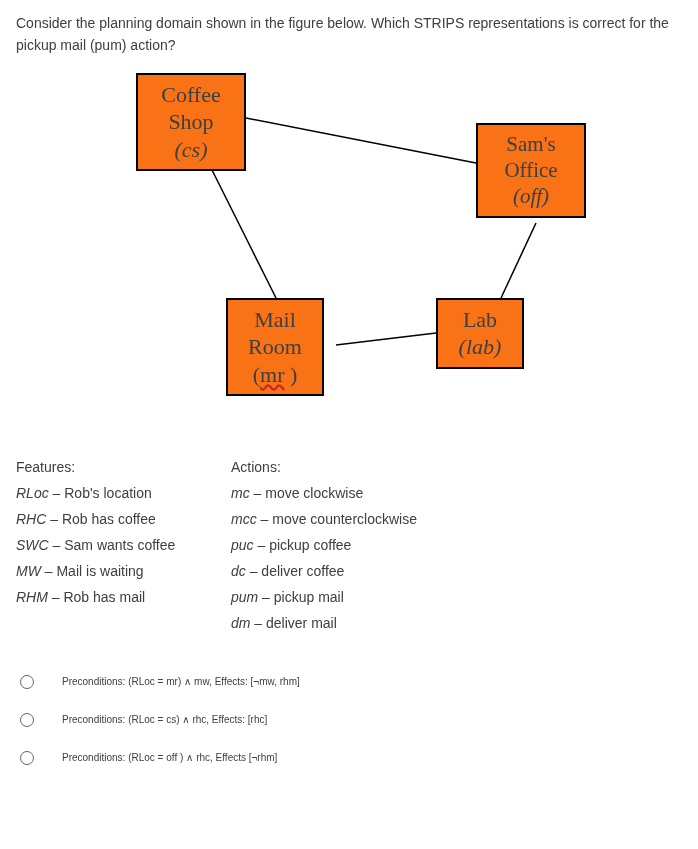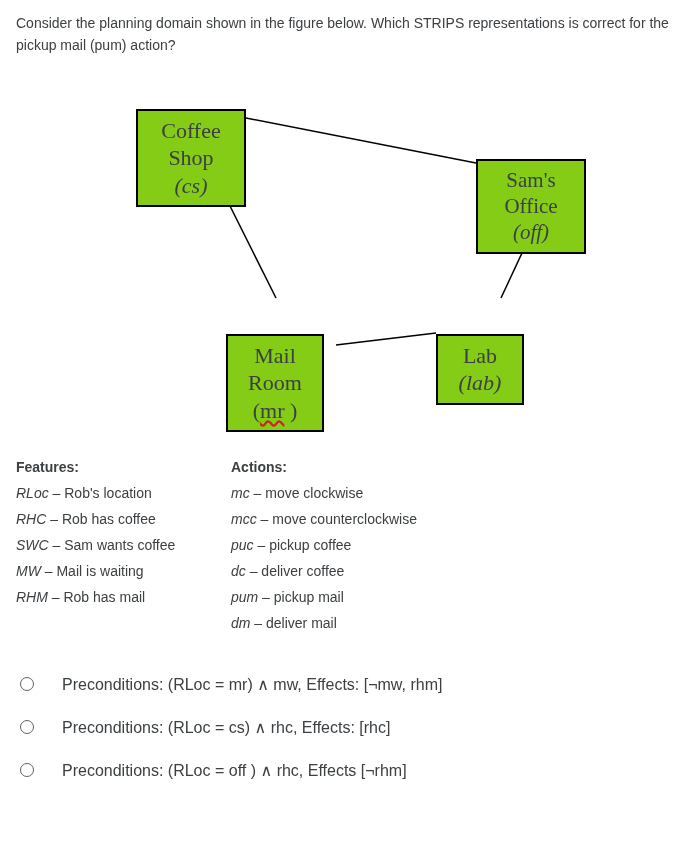--- a/index.html
+++ b/index.html
@@ -16,28 +16,27 @@
       margin-bottom: 16px;
     }
     .figure-area {
       position: relative;
       height: 380px;
       margin-left: 90px;
     }
     .node-box {
       position: absolute;
       border: 2px solid #000;
-      background: #84cc16;
+      background: #f97316;
       text-align: center;
       font-family: "Times New Roman", Times, serif;
       font-size: 22px;
       line-height: 1.25;
       padding: 6px 10px;
       z-index: 2;
-      margin-top: 36px;
     }
     .node-coffee { left: 30px; top: 0; width: 110px; }
     .node-sam    { left: 370px; top: 50px; width: 110px; font-size: 21px;}
     .node-mail   { left: 120px; top: 225px; width: 98px; }
     .node-lab    { left: 330px; top: 225px; width: 88px; }
     .mr-underline {
       text-decoration: underline;
       text-decoration-style: wavy;
       text-decoration-color: #c62828;
     }
@@ -50,21 +49,21 @@
       z-index: 1;
     }
     .definitions {
       display: flex;
       gap: 20px;
       margin-top: 6px;
       margin-bottom: 22px;
     }
     .def-col { }
     .def-heading {
-      font-weight: bold;
+      font-weight: normal;
       margin-bottom: 10px;
     }
     .def-row {
       margin: 10px 0;
       font-size: 14px;
     }
     .def-row em, .def-row .abbr { font-style: italic; }
     .options { }
     .option-row {
       display: flex;
@@ -74,21 +73,21 @@
     }
     .radio {
       width: 14px;
       height: 14px;
       border: 1.6px solid #5f6368;
       border-radius: 50%;
       flex-shrink: 0;
       margin-left: 4px;
     }
     .option-text {
-      font-size: 16px;
+      font-size: 10px;
     }
   </style>
 </head>
 <body>
 
 <div class="question-text">Consider the planning domain shown in the figure below. Which STRIPS representations is correct for the pickup mail (pum) action?</div>
 
 <div class="figure-area">
   <svg class="edges">
     <line x1="140" y1="45" x2="370" y2="90" stroke="#000" stroke-width="1.5"></line>

